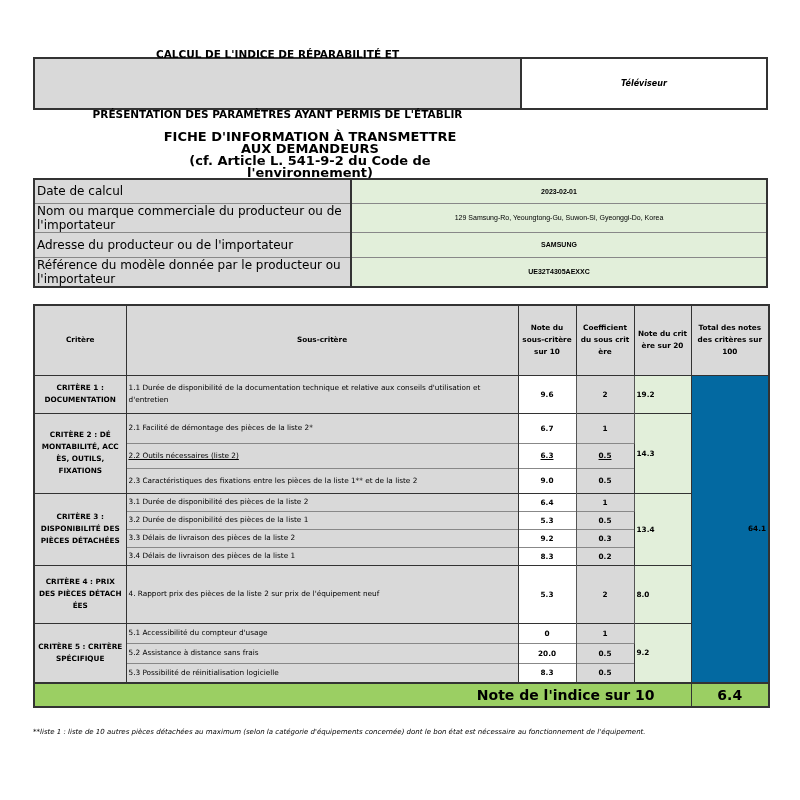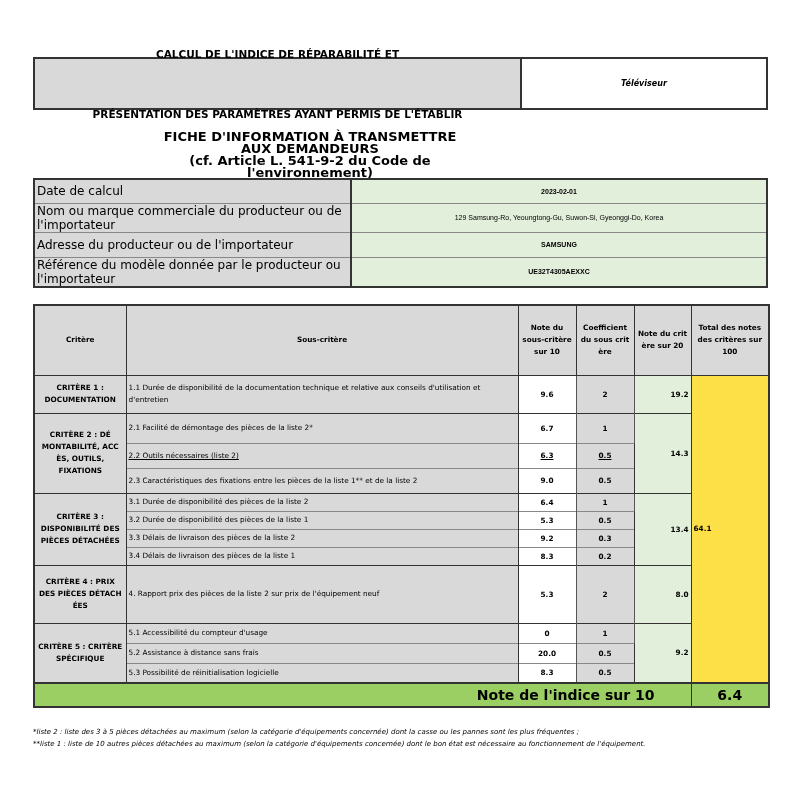--- a/index.html
+++ b/index.html
@@ -19,22 +19,22 @@
   .info-table td.val { background: #e2efda; text-align: center; font-weight: bold; font-family: "Liberation Sans", sans-serif; font-size: 7px; }
   .info-table td.val.normal { font-weight: normal; }
 
   .main-table { position: absolute; left: 33px; top: 304px; width: 735px; border: 2px solid #333; table-layout: fixed; }
   .main-table td { font-size: 7.3px; box-sizing: border-box; padding: 0 2px; }
   .main-table td.hdr { background: #d9d9d9; font-weight: bold; text-align: center; border: 1.5px solid #333; height: 70px; line-height: 12px; }
   .main-table td.crit { background: #d9d9d9; font-weight: bold; text-align: center; border: 1.5px solid #333; line-height: 12px; }
   .main-table td.sub { background: #d9d9d9; border-top: 1px solid #888; border-right: 1.5px solid #333; line-height: 12px; }
   .main-table td.note { background: #ffffff; font-weight: bold; text-align: center; border-top: 1px solid #888; border-right: 1px solid #555; }
   .main-table td.coef { background: #d9d9d9; font-weight: bold; text-align: center; border-top: 1px solid #888; border-right: 1px solid #555; }
-  .main-table td.crit20 { background: #e2efda; font-weight: bold; text-align: right; border: 1.5px solid #333; }
-  .main-table td.total { background: #fde047; font-weight: bold; text-align: left; border: 1.5px solid #333; }
+  .main-table td.crit20 { background: #e2efda; font-weight: bold; text-align: left; border: 1.5px solid #333; }
+  .main-table td.total { background: #0369a1; font-weight: bold; text-align: right; border: 1.5px solid #333; }
   .main-table tr.first-in-group td.sub, .main-table tr.first-in-group td.note, .main-table tr.first-in-group td.coef { border-top: 1.5px solid #333; }
   .main-table tr.final td { background: #9bcf63; border-top: 2px solid #333; height: 24px; }
   .main-table tr.final td.final-label { text-align: right; font-size: 14px; font-weight: bold; padding-right: 36px; margin-top: 16px; }
   .main-table tr.final td.final-value { text-align: center; font-size: 14px; font-weight: bold; border-left: 1.5px solid #333; }
 
   .footnotes { position: absolute; left: 33px; top: 726px; width: 740px; font-size: 7px; font-style: italic; line-height: 12px; }
 </style>
 </head>
 <body>
 
@@ -162,15 +162,14 @@
         <td class="coef">0.5</td>
       </tr>
       <tr class="final" id="final-row">
       <td class="final-label" colspan="5">Note de l'indice sur 10</td>
       <td class="final-value">6.4</td>
     </tr>
   </tbody>
 </table>
 
 <div class="footnotes">
-  <div>*liste 2 : liste des 3 à 5 pièces détachées au maximum (selon la catégorie d'équipements concernée) dont la casse ou les pannes sont les plus fréquentes ;</div>
   <div>**liste 1 : liste de 10 autres pièces détachées au maximum (selon la catégorie d'équipements concernée) dont le bon état est nécessaire au fonctionnement de l'équipement.</div>
 </div>
 
 </body></html>

